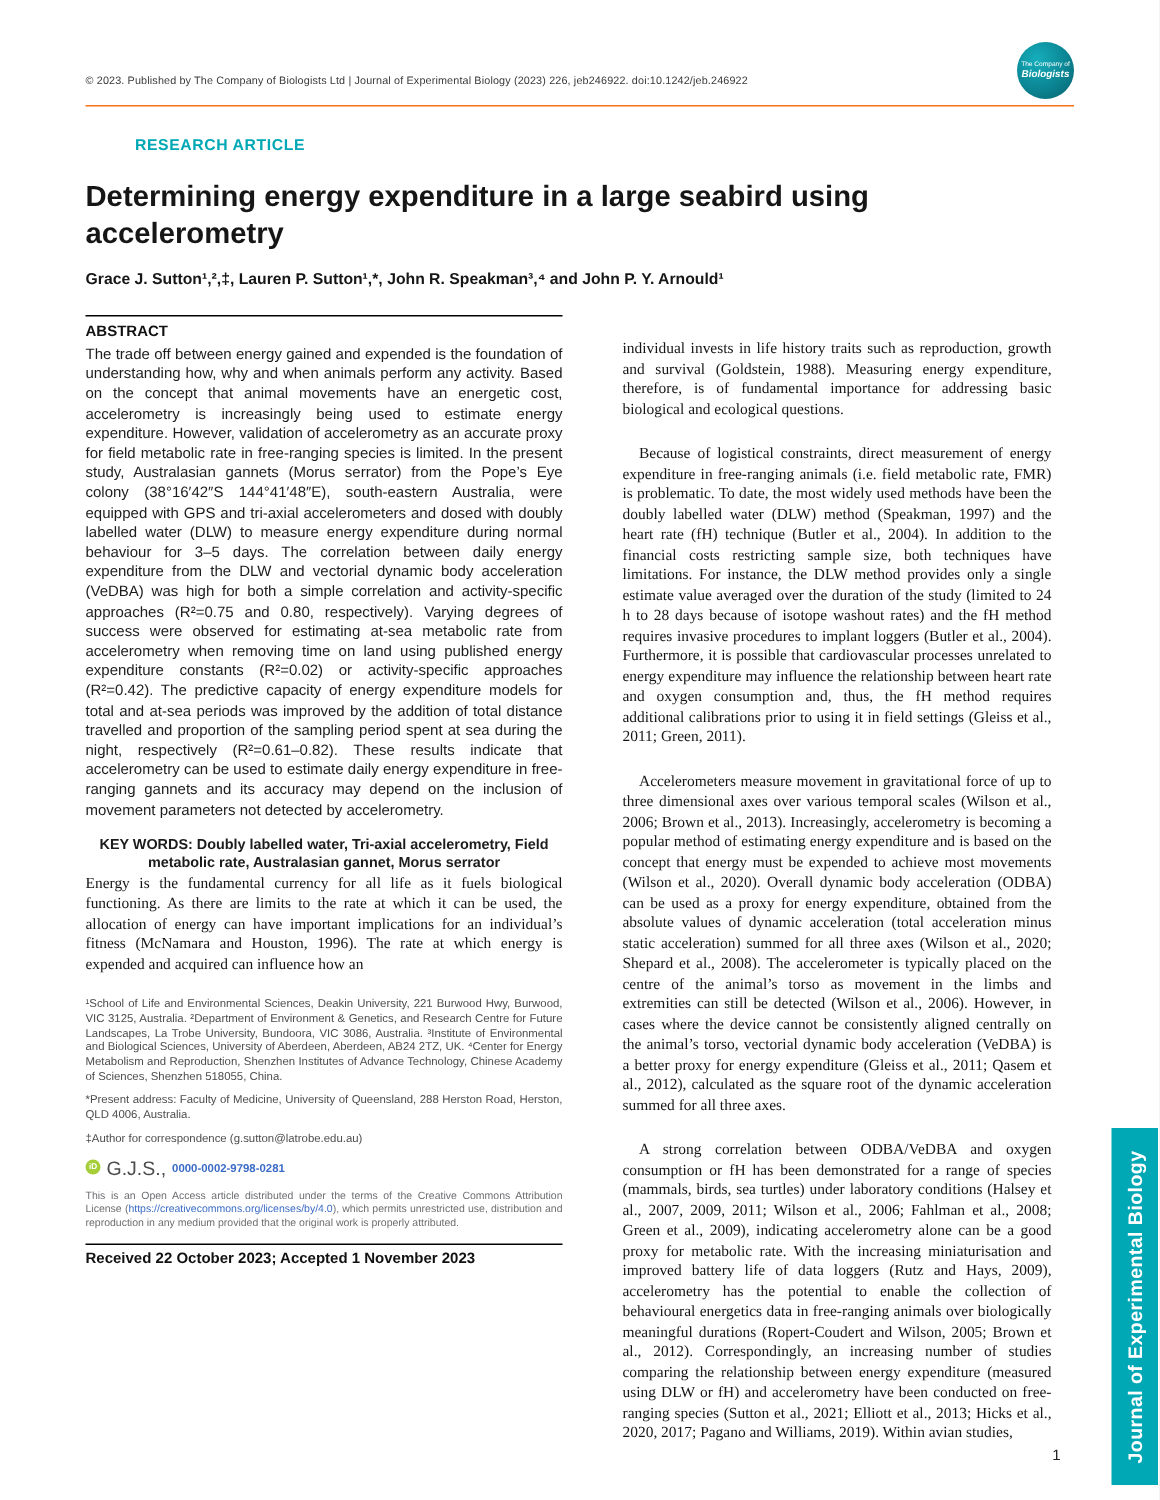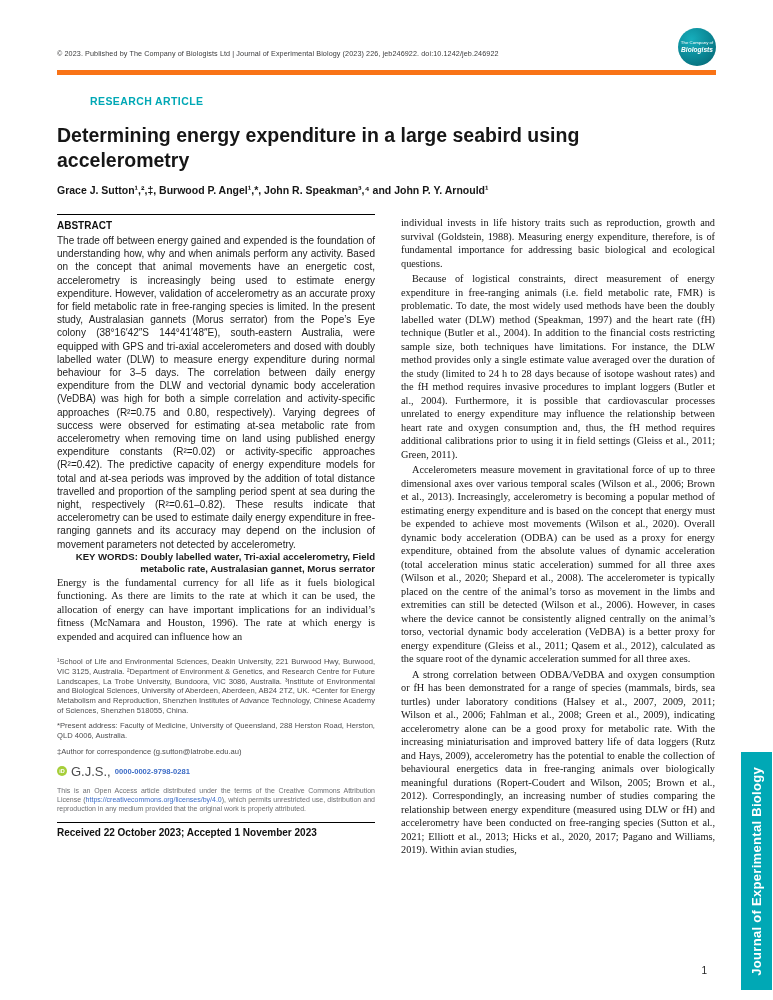--- a/index.html
+++ b/index.html
@@ -15,21 +15,21 @@
     background:#ffffff;
     margin:0 auto;
     overflow:hidden;
     font-family:"Liberation Sans",sans-serif;
     color:#1a1a1a;
     padding:28px 57px 0 57px;
   }
   
   .top{
     display:flex;align-items:flex-end;justify-content:space-between;
-    border-bottom:5px solid #f97316;
+    border-bottom:1px solid #f97316;
     padding-bottom:4px;
     min-height:34px;
   }
   .header-meta{
     font-size:7.2px;color:#3a3a3b;letter-spacing:.1px;
     padding-bottom:8px;
   }
   .logo-circle{
     width:38px;height:38px;border-radius:50%;
     background:radial-gradient(circle at 35% 30%, #16aebc 0%, #0b8593 55%, #07606c 100%);
@@ -56,21 +56,21 @@
   .authors{margin-top:11px;font-size:10.5px;font-weight:bold;color:#161616;}
   
   .columns{display:flex;gap:24px;margin-top:18px;}
   .col{width:318px;flex:0 0 318px;}
   .rule{border-top:1px solid #000;margin-bottom:5px;}
   .sec-head{font-size:10px;font-weight:bold;margin-bottom:3px;color:#111;}
   .abstract-text{
     font-size:10px;line-height:13.2px;text-align:justify;color:#1c1c1c;
   }
   .keywords{
-    margin-top:0;font-size:9.6px;line-height:12.4px;font-weight:bold;text-align:right;color:#1c1c1c;
+    margin-top:11px;font-size:9.6px;line-height:12.4px;font-weight:bold;text-align:center;color:#1c1c1c;
   }
   .serif{font-family:"Liberation Serif",serif;}
   .body-par{
     font-size:10.3px;line-height:13.5px;text-align:justify;color:#141414;
   }
   .indent{text-indent:11px;}
   .intro-head{margin-top:14px;}
   
   .footnotes{margin-top:14px;}
   .fn{
@@ -87,21 +87,21 @@
   .orcid-name{font-size:13px;color:#4c4c4e;}
   .orcid-id{font-size:7.6px;color:var(--link-blue,#3b6bc6);text-decoration:none;cursor:pointer;font-weight:bold;}
   .license{
     margin-top:7px;font-size:7px;line-height:9px;color:#6d6e71;text-align:justify;
   }
   .cc-link{color:var(--link-blue,#3b6bc6);text-decoration:none;cursor:pointer;}
   .received{
     margin-top:9px;border-top:1px solid #000;padding-top:4px;
     font-size:10px;font-weight:bold;color:#111;
   }
-  .right .body-par{margin:2px;}
+  .right .body-par{margin:16px;}
   
   .side-banner{
     position:absolute;right:1px;top:752px;width:31px;height:238px;
     background:var(--accent,#00a8b5);
     display:flex;align-items:center;justify-content:center;
   }
   .side-banner span{
     writing-mode:vertical-rl;transform:rotate(180deg);
     color:#fff;font-weight:bold;font-size:13px;letter-spacing:.3px;white-space:nowrap;
   }
@@ -120,21 +120,21 @@
     <div class="logo-circle">
       <span class="logo-line1">The Company of</span>
       <span class="logo-line2">Biologists</span>
     </div>
   </header>
 
   <div class="kicker">RESEARCH ARTICLE</div>
 
   <h1 class="title">Determining energy expenditure in a large seabird using accelerometry</h1>
 
-  <div class="authors">Grace J. Sutton¹,²,‡, Burwood P. Angel¹,*, John R. Speakman³,⁴ and John P. Y. Arnould¹</div>
+  <div class="authors">Grace J. Sutton¹,²,‡, Lauren P. Sutton¹,*, John R. Speakman³,⁴ and John P. Y. Arnould¹</div>
 
   <div class="columns">
 
     <div class="col left">
       <div class="rule"></div>
       <h2 class="sec-head">ABSTRACT</h2>
       <p class="abstract-text">The trade off between energy gained and expended is the foundation of understanding how, why and when animals perform any activity. Based on the concept that animal movements have an energetic cost, accelerometry is increasingly being used to estimate energy expenditure. However, validation of accelerometry as an accurate proxy for field metabolic rate in free-ranging species is limited. In the present study, Australasian gannets (Morus serrator) from the Pope’s Eye colony (38°16′42″S 144°41′48″E), south-eastern Australia, were equipped with GPS and tri-axial accelerometers and dosed with doubly labelled water (DLW) to measure energy expenditure during normal behaviour for 3–5 days. The correlation between daily energy expenditure from the DLW and vectorial dynamic body acceleration (VeDBA) was high for both a simple correlation and activity-specific approaches (R²=0.75 and 0.80, respectively). Varying degrees of success were observed for estimating at-sea metabolic rate from accelerometry when removing time on land using published energy expenditure constants (R²=0.02) or activity-specific approaches (R²=0.42). The predictive capacity of energy expenditure models for total and at-sea periods was improved by the addition of total distance travelled and proportion of the sampling period spent at sea during the night, respectively (R²=0.61–0.82). These results indicate that accelerometry can be used to estimate daily energy expenditure in free-ranging gannets and its accuracy may depend on the inclusion of movement parameters not detected by accelerometry.</p>
       <p class="keywords"><span>KEY WORDS:</span> <span>Doubly labelled water, Tri-axial accelerometry, Field metabolic rate, Australasian gannet, Morus serrator</span></p>
 
       <p class="serif body-par">Energy is the fundamental currency for all life as it fuels biological functioning. As there are limits to the rate at which it can be used, the allocation of energy can have important implications for an individual’s fitness (McNamara and Houston, 1996). The rate at which energy is expended and acquired can influence how an</p>

